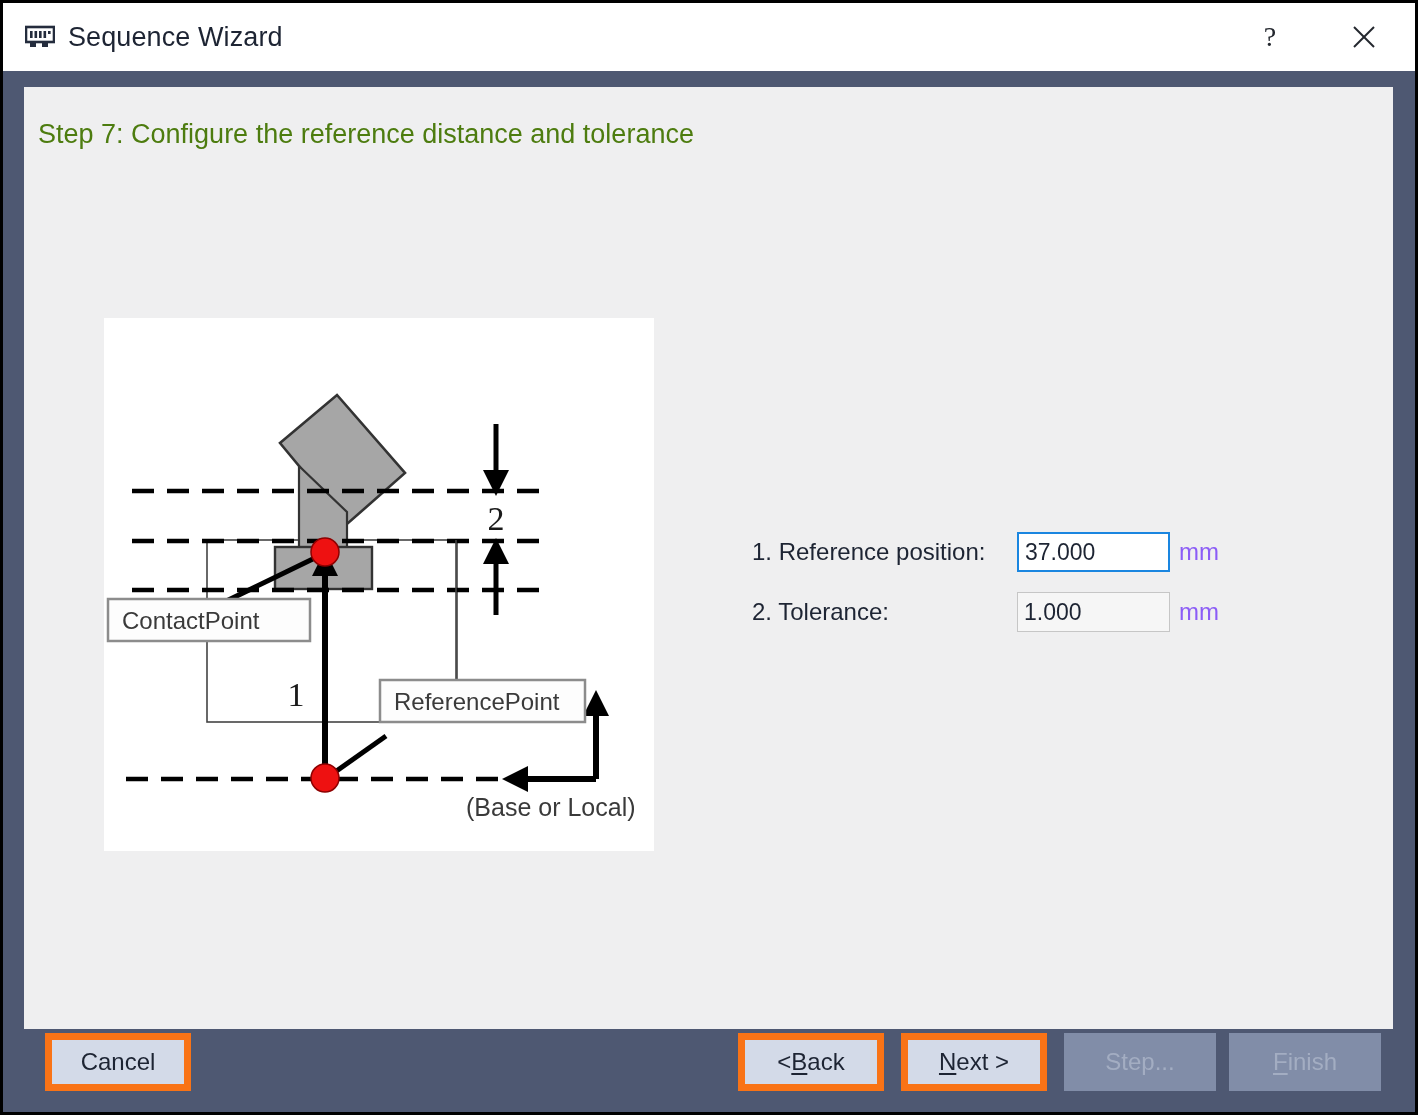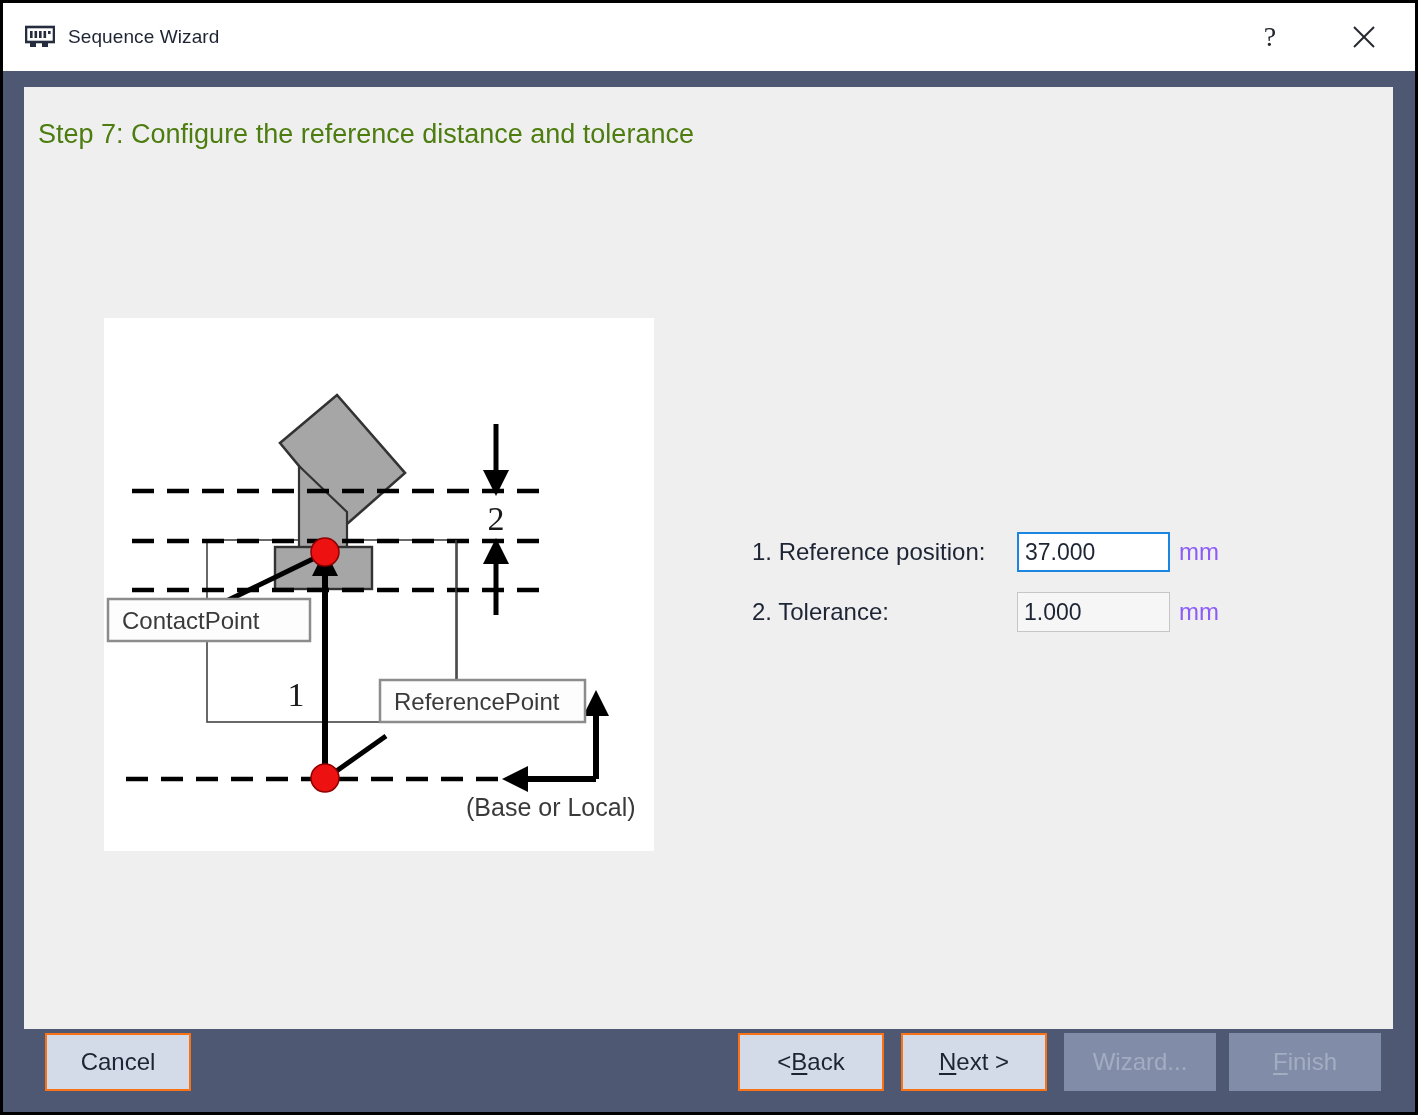--- a/index.html
+++ b/index.html
@@ -37,21 +37,21 @@
     align-items: center;
   }
   .title-icon {
     margin-left: 22px;
     width: 30px;
     height: 24px;
     display: block;
   }
   .title-text {
     margin-left: 13px;
-    font-size: 19px;
+    font-size: 27px;
     color: #1d2433;
     letter-spacing: 0.1px;
     white-space: nowrap;
   }
   .title-buttons {
     position: absolute;
     right: 0;
     top: 0;
     height: 68px;
     display: flex;
@@ -174,21 +174,21 @@
     font-family: "Liberation Sans", sans-serif;
     font-size: 24px;
     display: flex;
     align-items: center;
     justify-content: center;
     cursor: default;
     padding: 0;
   }
   .btn-enabled {
     background: #d3dae8;
-    border: 2px solid #f97316;
+    border: 7px solid #f97316;
     color: #1d2433;
   }
   .btn-disabled {
     background: #818da8;
     border: 1px solid #818da8;
     color: #a3adc2;
   }
   .btn-cancel { left: 42px;  top: 18px; width: 146px; height: 58px; }
   .btn-back   { left: 735px; top: 18px; width: 146px; height: 58px; }
   .btn-next   { left: 898px; top: 18px; width: 146px; height: 58px; }
@@ -327,21 +327,21 @@
           <span class="u">B</span>
           <span>ack</span>
       </button>
 
       <button class="btn btn-enabled btn-next">
         <span class="u">N</span>
           <span>ext &gt;</span>
       </button>
 
       <button class="btn btn-disabled btn-teach" disabled="">
-        <span>Wizard...</span>
+        <span>Step...</span>
       </button>
 
       <button class="btn btn-disabled btn-finish" disabled="">
         <span class="u">F</span>
           <span>inish</span>
       </button>
 
     </div>
   </div>
 </div>

